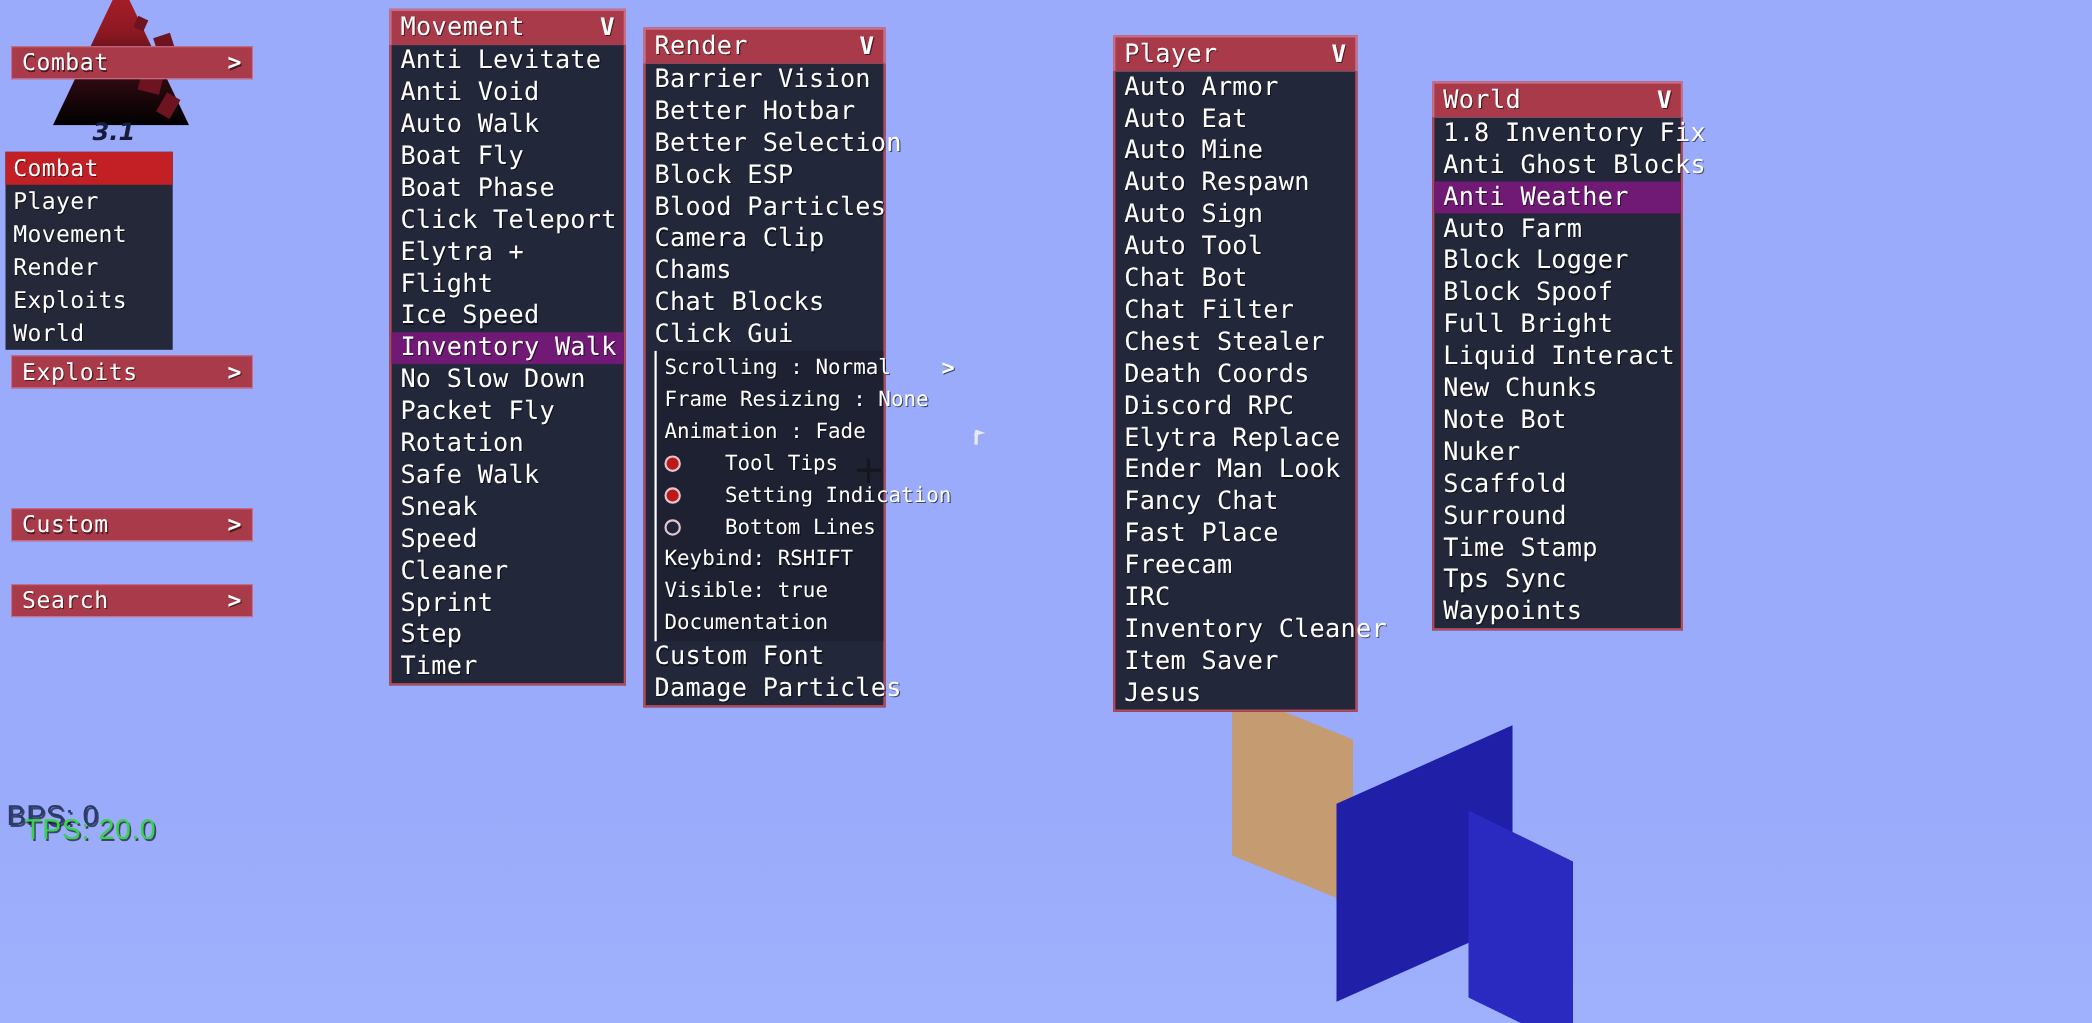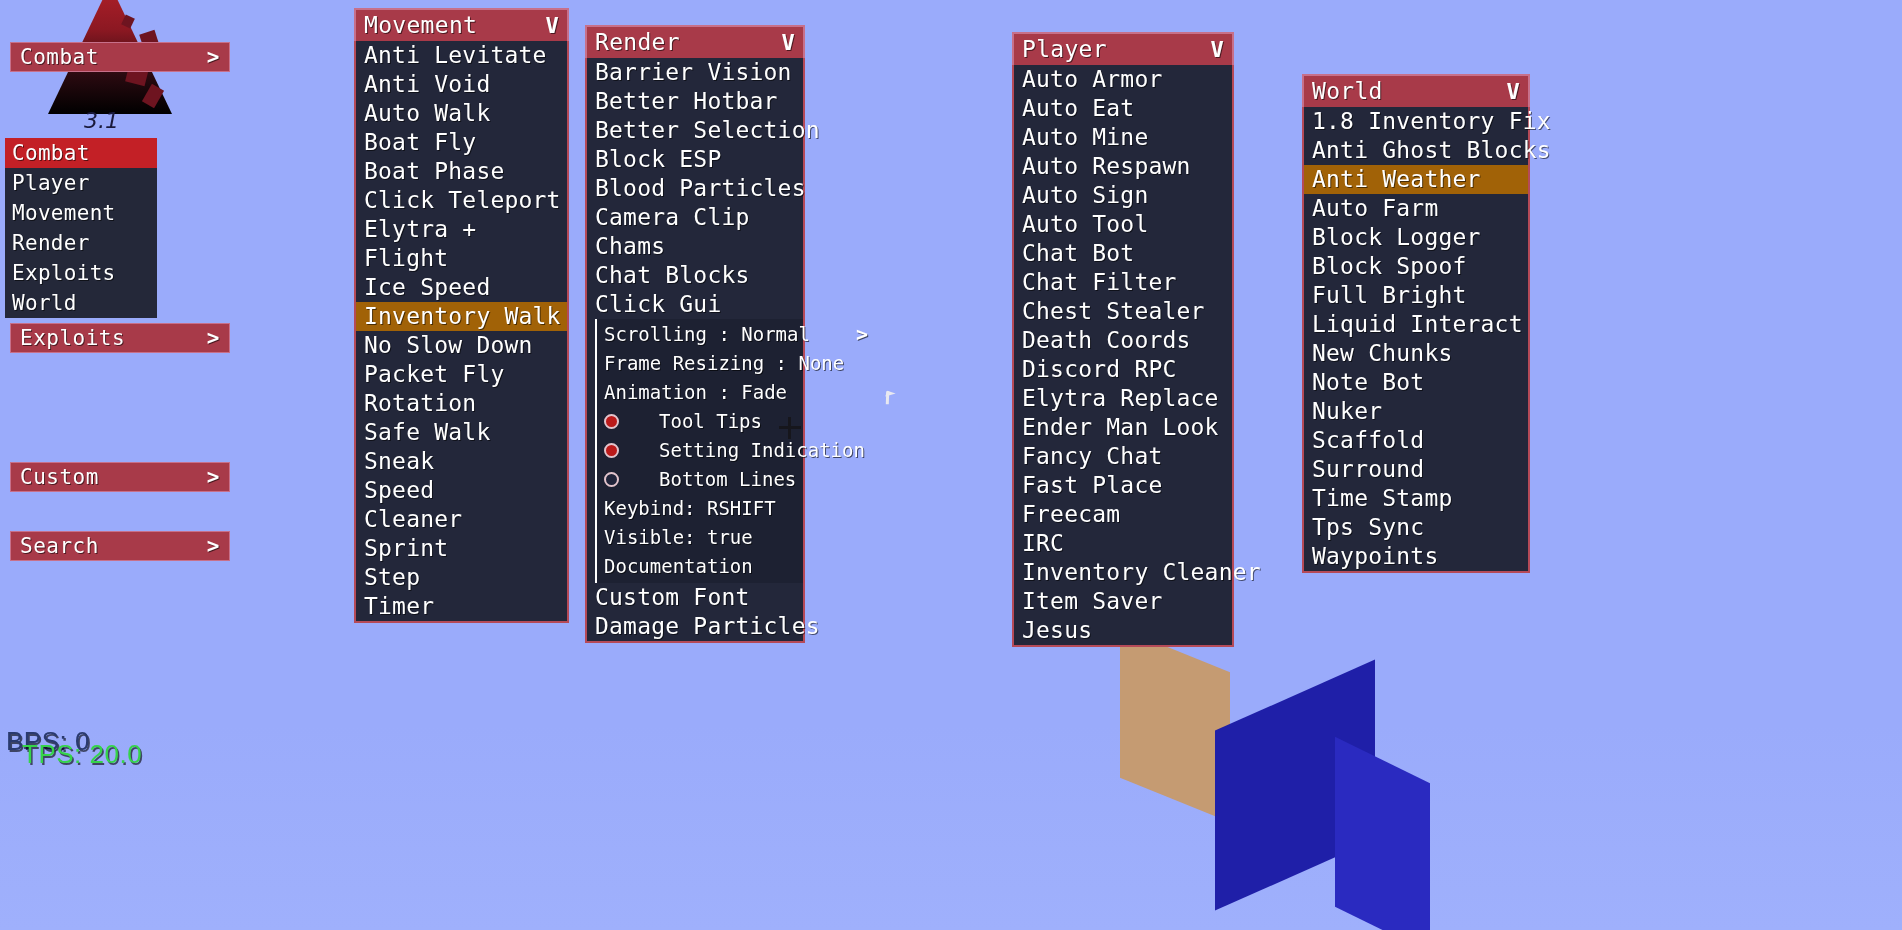--- a/index.html
+++ b/index.html
@@ -37,21 +37,21 @@
   .logo-text {
     position:absolute; left:-6px; top:-4px;
     transform:rotate(-62deg); transform-origin:left top;
     color:#7a1a28; font-size:26px; font-weight:bold;
     letter-spacing:1px; white-space:nowrap; opacity:.92;
     font-family:"DejaVu Sans", sans-serif;
   }
   .shard { position:absolute; background:#6e1420; }
   .logo-ver {
     position:absolute; left:84px; top:108px;
-    color:#1a1a3c; font-size:22px; font-style:italic; font-weight:normal;
+    color:#1a1a3c; font-size:22px; font-style:italic; font-weight:bold;
     font-family:"DejaVu Sans", sans-serif;
   }
 
   
   .pill {
     position:absolute; left:10px; width:220px; height:30px;
     background:#a83a49; border:1px solid #c7708a;
     display:flex; align-items:center; justify-content:space-between;
     padding:0 9px;
     color:#ffffff; font-size:21px; letter-spacing:.5px;
@@ -90,21 +90,21 @@
     border-left:2px solid #b54a58;
     border-right:2px solid #b54a58;
     border-bottom:2px solid #b54a58;
   }
   .panel .mod {
     height:29px; line-height:29px; padding-left:8px;
     color:#ffffff; font-size:23px; letter-spacing:.2px;
     white-space:nowrap;
     text-shadow:1px 1px 0 rgba(0,0,0,.55);
   }
-  .panel .mod.on { background:#a16207; }
+  .panel .mod.on { background:#701a75; }
 
   
   .settings {
     background:#1d2132;
     border-left:2px solid #ffffff;
     margin-left:8px; padding:1px 0 2px 0;
   }
   .settings .srow {
     height:29px; line-height:29px; padding-left:7px;
     color:#ffffff; font-size:19px; white-space:nowrap;

